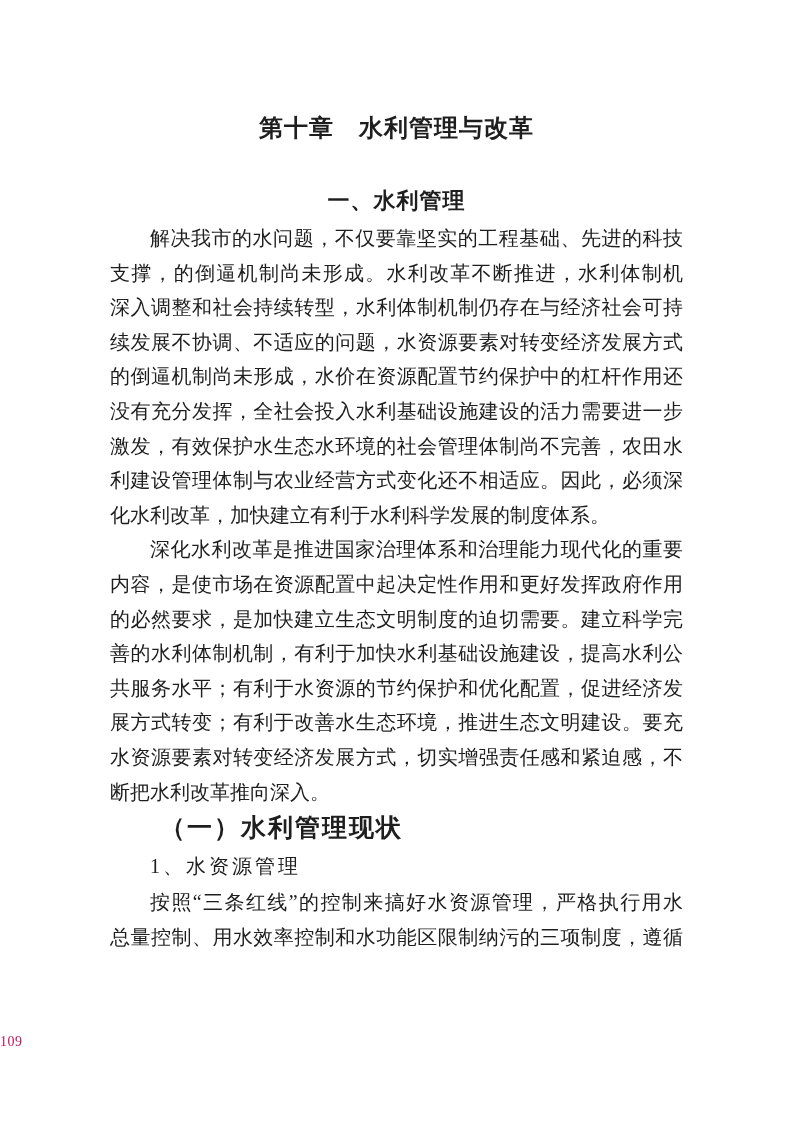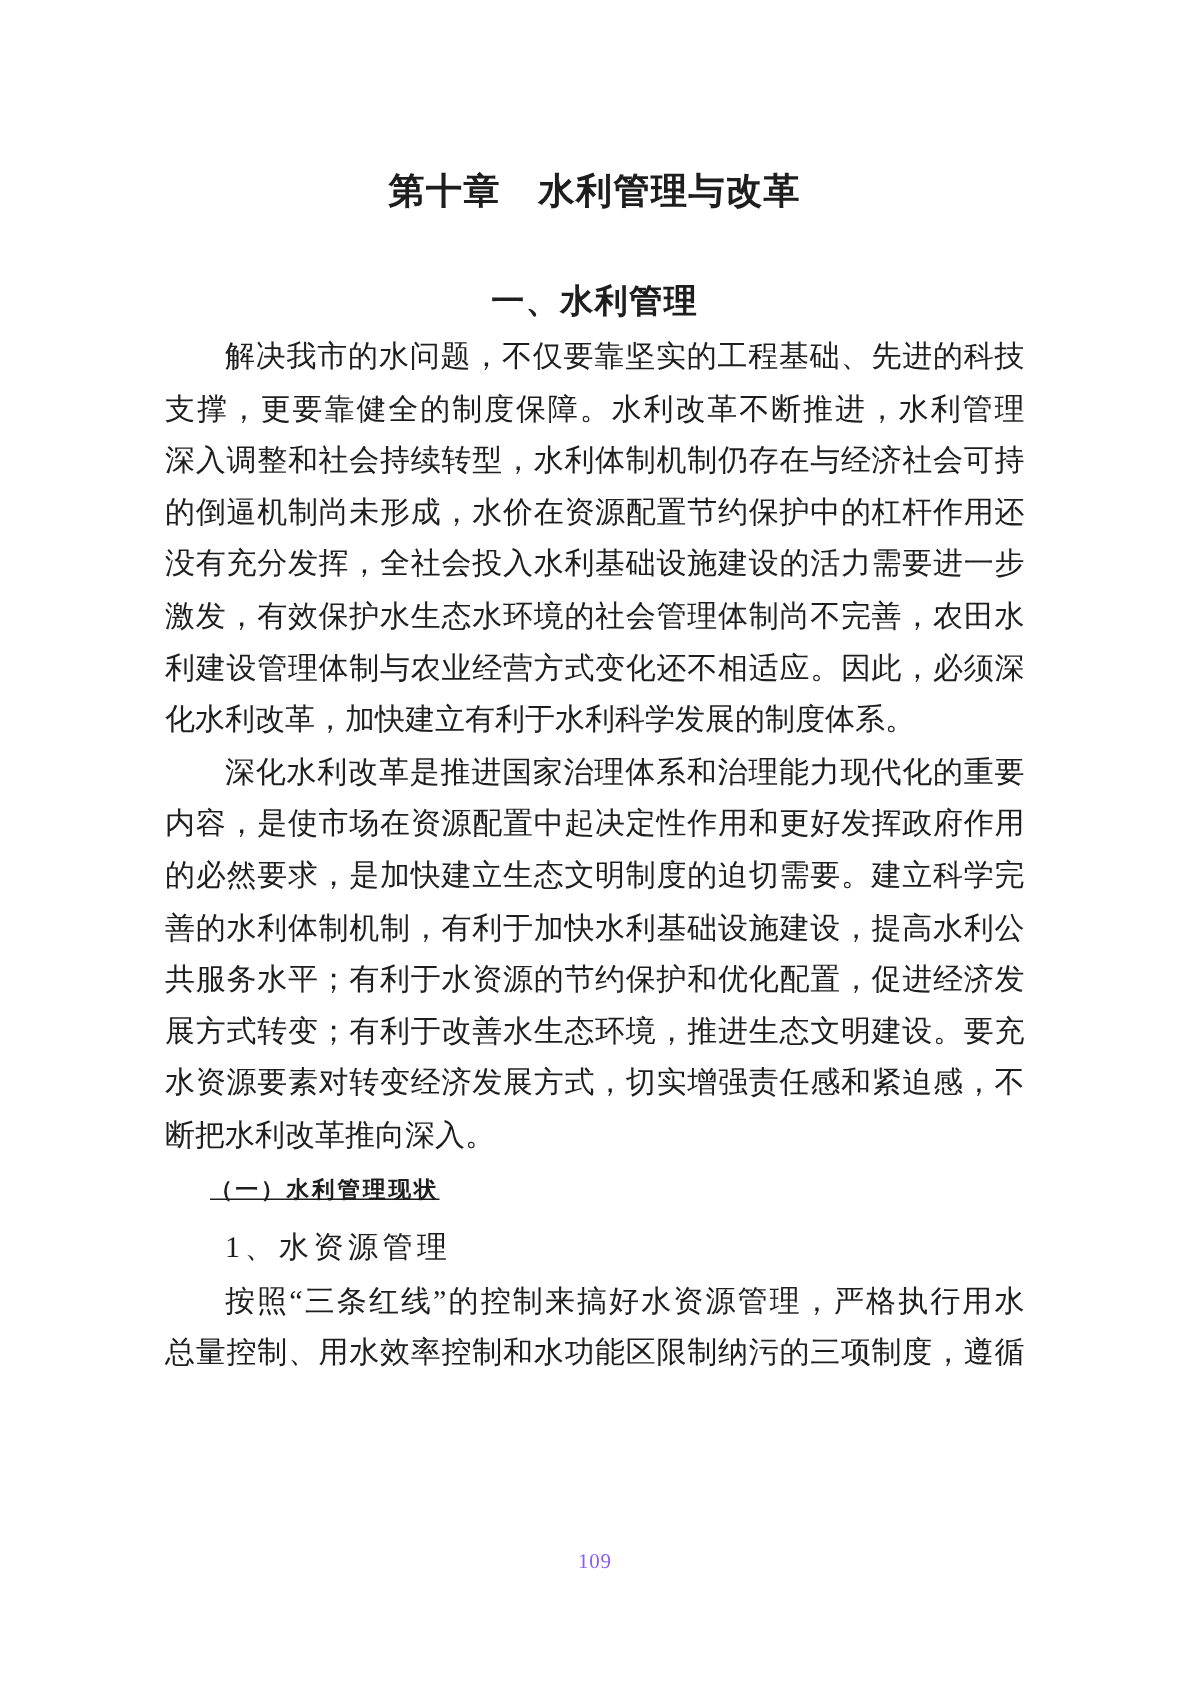--- a/index.html
+++ b/index.html
@@ -47,56 +47,56 @@
     text-align-last: justify;
     white-space: normal;
   }
   .tline.first {
     text-indent: 2em;
   }
   .tline.end {
     text-align-last: left;
   }
   .sub1 {
-    font-size: 15px;
+    font-size: 25px;
     font-weight: 700;
     line-height: 38px;
     text-indent: 2em;
     letter-spacing: 2px;
-    text-decoration: underline;
   }
   .sub2 {
     font-size: 20px;
     line-height: 38px;
     text-indent: 2em;
     letter-spacing: 3px;
   }
   .page-num {
     position: absolute;
     left: 0;
     right: 0;
     bottom: 72px;
-    text-align: center;
+    text-align: left;
     font-size: 14px;
     letter-spacing: 0.5px;
-    color: #8b5cf6;
+    color: #be185d;
   }
 </style>
 </head>
 <body>
 
 <div class="page">
   <div class="doc-title">第十章　水利管理与改革</div>
 
   <div class="h1">一、水利管理</div>
 
   <div class="para">
       <div class="tline first">解决我市的水问题，不仅要靠坚实的工程基础、先进的科技</div>
-      <div class="tline">支撑，更要靠健全的制度保障。水利改革不断推进，水利管理</div>
+      <div class="tline">支撑，的倒逼机制尚未形成。水利改革不断推进，水利体制机</div>
       <div class="tline">深入调整和社会持续转型，水利体制机制仍存在与经济社会可持</div>
+      <div class="tline">续发展不协调、不适应的问题，水资源要素对转变经济发展方式</div>
       <div class="tline">的倒逼机制尚未形成，水价在资源配置节约保护中的杠杆作用还</div>
       <div class="tline">没有充分发挥，全社会投入水利基础设施建设的活力需要进一步</div>
       <div class="tline">激发，有效保护水生态水环境的社会管理体制尚不完善，农田水</div>
       <div class="tline">利建设管理体制与农业经营方式变化还不相适应。因此，必须深</div>
       <div class="tline end">化水利改革，加快建立有利于水利科学发展的制度体系。</div>
     </div>
 
   <div class="para">
       <div class="tline first">深化水利改革是推进国家治理体系和治理能力现代化的重要</div>
       <div class="tline">内容，是使市场在资源配置中起决定性作用和更好发挥政府作用</div>

